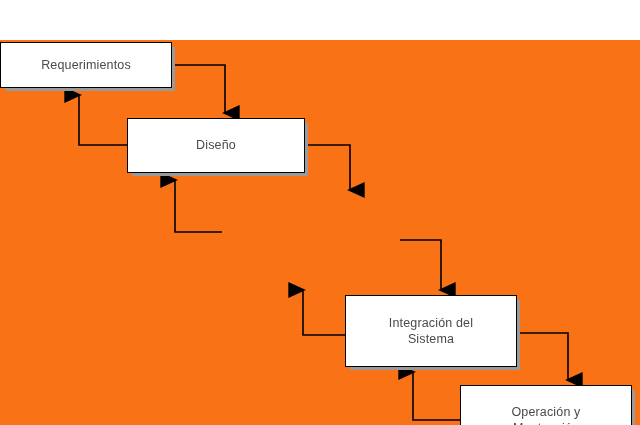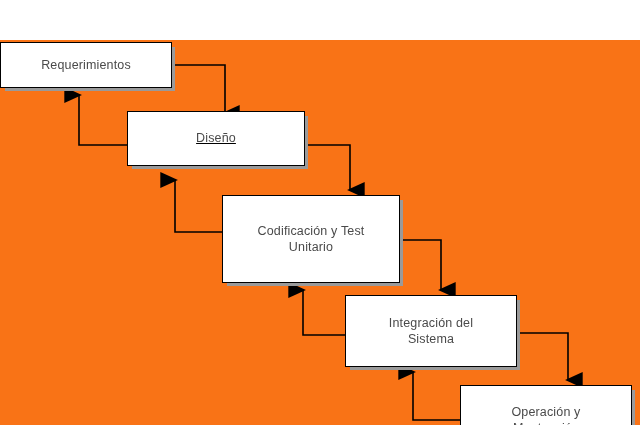--- a/index.html
+++ b/index.html
@@ -69,28 +69,24 @@
         <path d="M345,295 H303 V250" stroke="#000000" fill="none" stroke-width="1.6" marker-end="url(#arrow-down)"></path>
         <path d="M517,293 H568 V340" stroke="#000000" fill="none" stroke-width="1.6" marker-end="url(#arrow-down)"></path>
         <path d="M460,380 H413 V332" stroke="#000000" fill="none" stroke-width="1.6" marker-end="url(#arrow-down)"></path>
       </g>
   </svg>
 
   <div class="node" style="left: 0px; top: 2px; width: 172px; height: 46px;">
     <span class="node-label">Requerimientos</span>
   </div>
 
-  <div class="node" style="left: 127px; top: 71px; width: 178px; height: 55px; text-decoration: underline;">
+  <div class="node" style="left: 127px; top: 78px; width: 178px; height: 55px;">
     <span class="node-label">Diseño</span>
   </div>
 
-  <div class="node" style="left: 222px; top: 155px; width: 178px; height: 88px;">
-    <span class="node-label">Codificación y Test
-Unitario</span>
-  </div>
 
   <div class="node" style="left: 345px; top: 255px; width: 172px; height: 72px;">
     <span class="node-label">Integración del
 Sistema</span>
   </div>
 
   <div class="node" style="left: 460px; top: 345px; width: 172px; height: 70px;">
     <span class="node-label">Operación y
 Mantención</span>
   </div>

